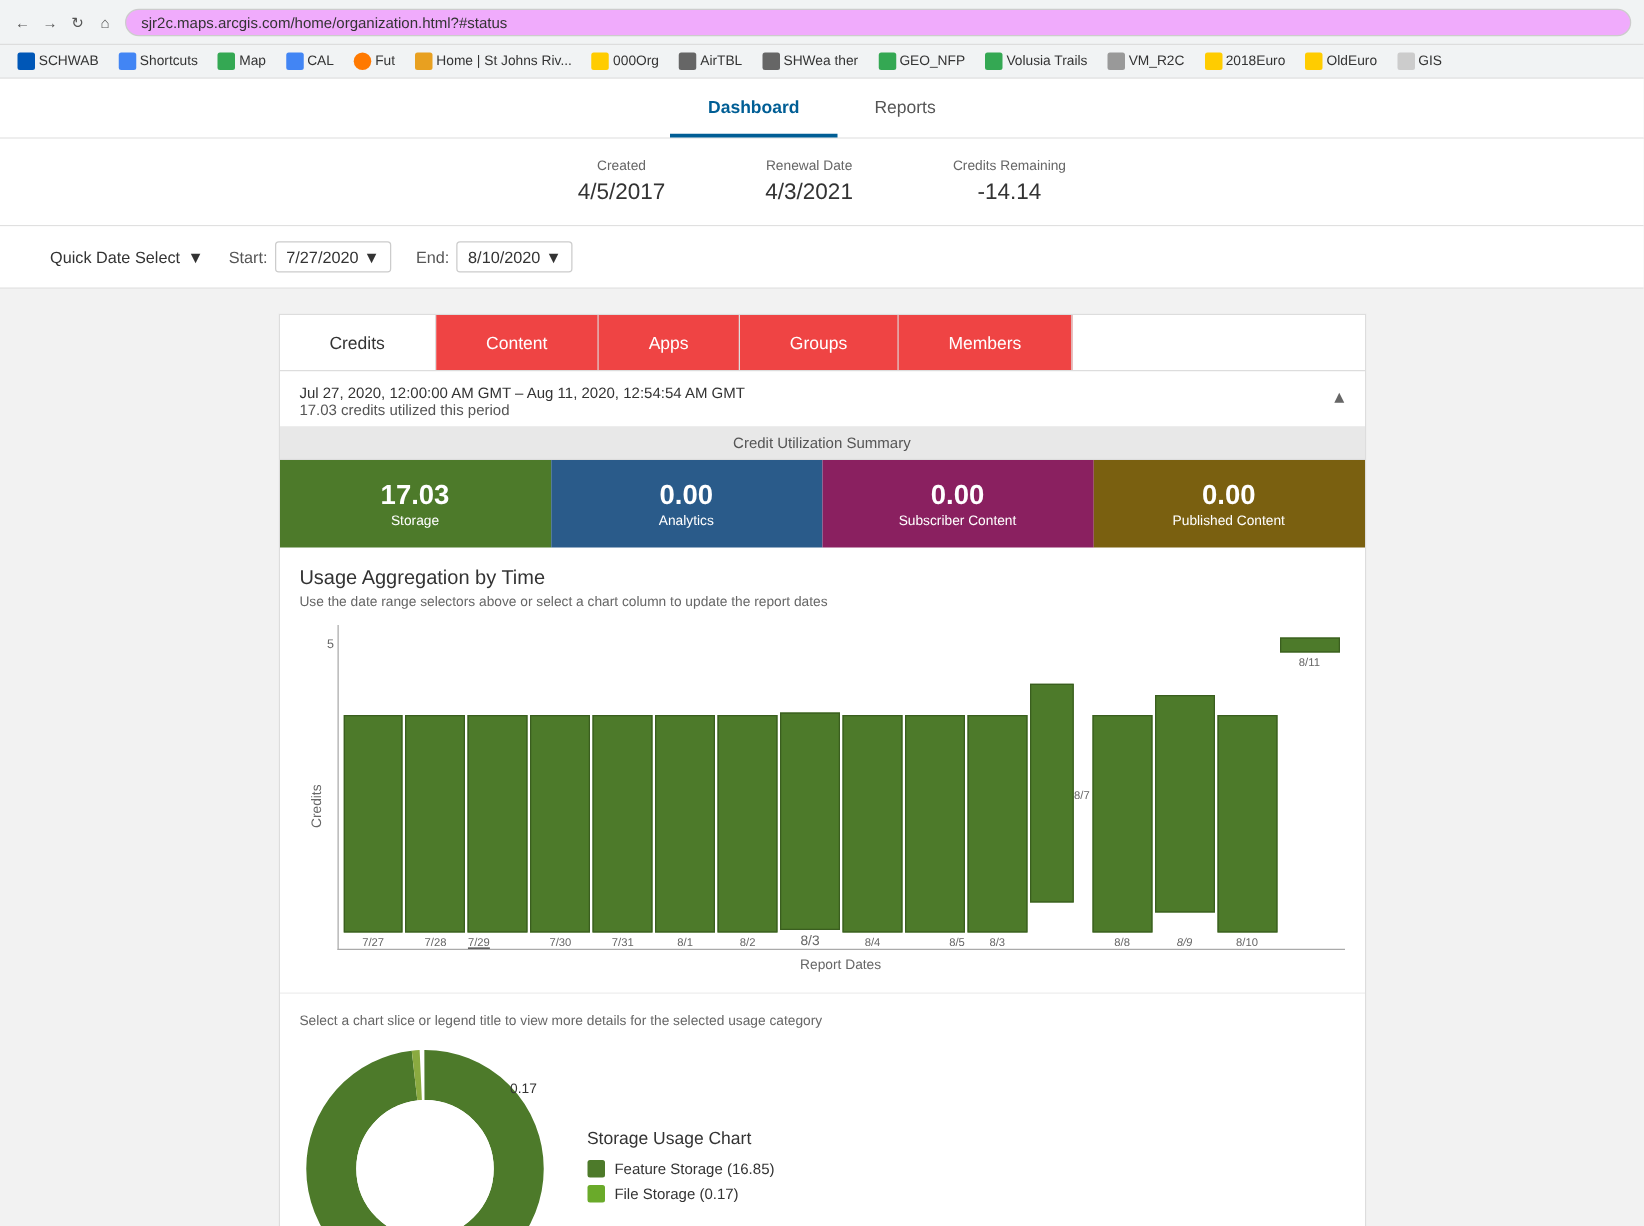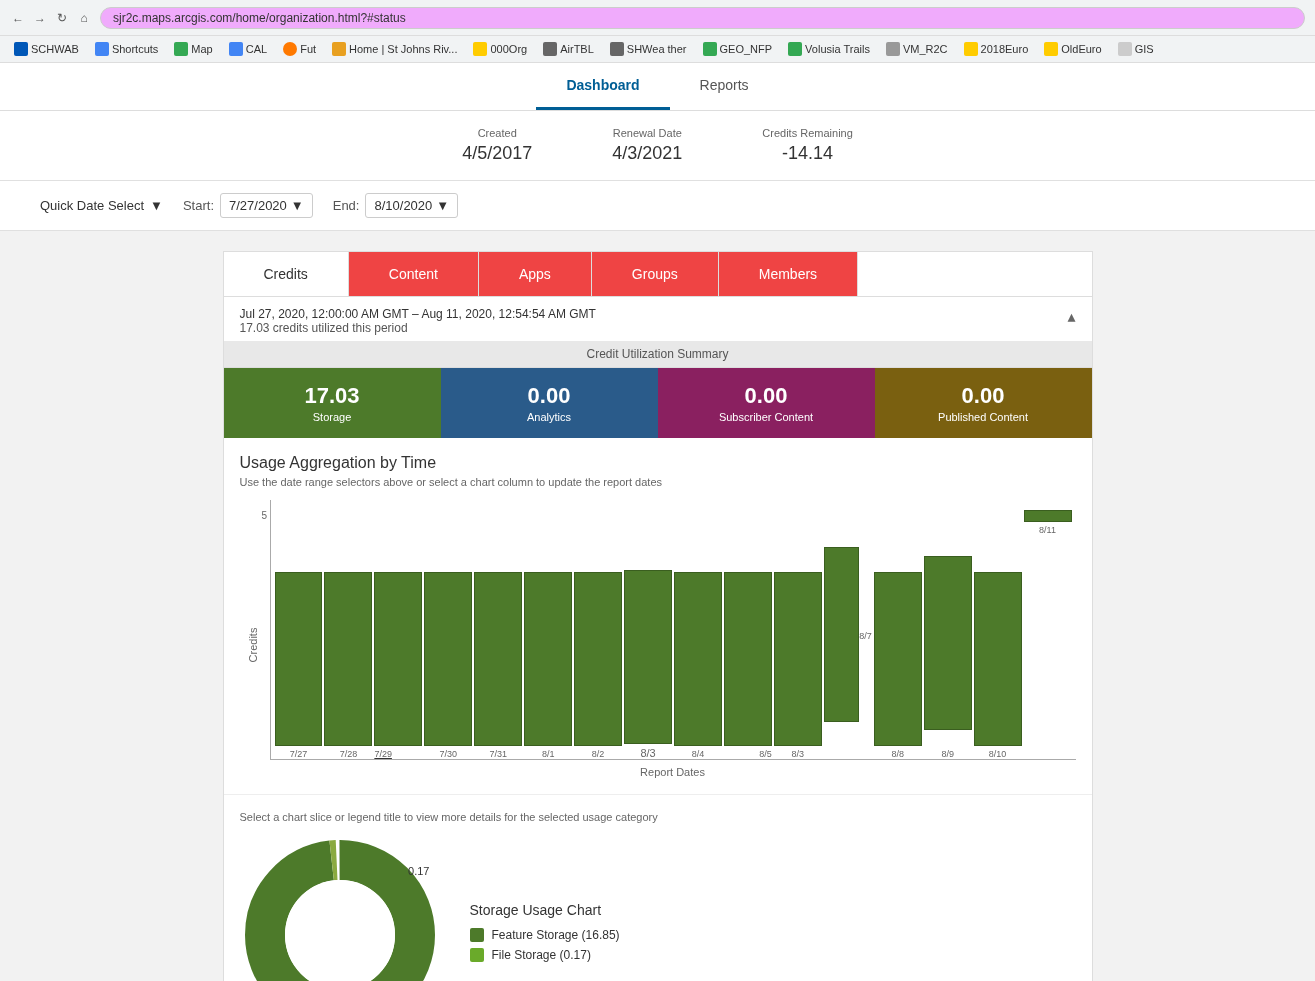--- a/index.html
+++ b/index.html
@@ -441,21 +441,21 @@
             <div style="flex: 1 1 0%; display: flex; flex-direction: row; align-items: center; height: 100%; justify-content: flex-end;">
               <div style="width: 100%; background: rgb(77, 122, 42); border: 1px solid rgb(58, 94, 31); height: 70%;"></div>
               <div style="font-size: 9px; color: rgb(102, 102, 102); margin-top: 3px; text-align: center;">8/7</div>
             </div>
             <div style="flex: 1 1 0%; display: flex; flex-direction: column; align-items: center; height: 100%; justify-content: flex-end;">
               <div style="width: 100%; background: rgb(77, 122, 42); border: 1px solid rgb(58, 94, 31); height: 70%;"></div>
               <div style="font-size: 9px; color: rgb(102, 102, 102); margin-top: 3px; text-align: center;">8/8</div>
             </div>
             <div style="flex: 1 1 0%; display: flex; flex-direction: column; align-items: center; height: 100%; justify-content: flex-end;">
               <div style="width: 100%; background: rgb(77, 122, 42); border: 1px solid rgb(58, 94, 31); height: 70%;"></div>
-              <div style="font-size: 9px; color: rgb(102, 102, 102); margin-top: 19px; text-align: center;">8/9</div>
+              <div style="font-size: 9px; color: rgb(102, 102, 102); margin-top: 19px; text-align: center; font-style: italic;">8/9</div>
             </div>
             <div style="flex: 1 1 0%; display: flex; flex-direction: column; align-items: center; height: 100%; justify-content: flex-end;">
               <div style="width: 100%; background: rgb(77, 122, 42); border: 1px solid rgb(58, 94, 31); height: 70%;"></div>
               <div style="font-size: 9px; color: rgb(102, 102, 102); margin-top: 3px; text-align: center;">8/10</div>
             </div>
             <div style="flex: 1 1 0%; display: flex; flex-direction: column; align-items: center; height: 100%; justify-content: flex-start;">
               <div style="width: 100%; background: rgb(77, 122, 42); border: 1px solid rgb(58, 94, 31); height: 5%;"></div>
               <div style="font-size: 9px; color: rgb(102, 102, 102); margin-top: 3px; text-align: center;">8/11</div>
             </div>
           </div>

